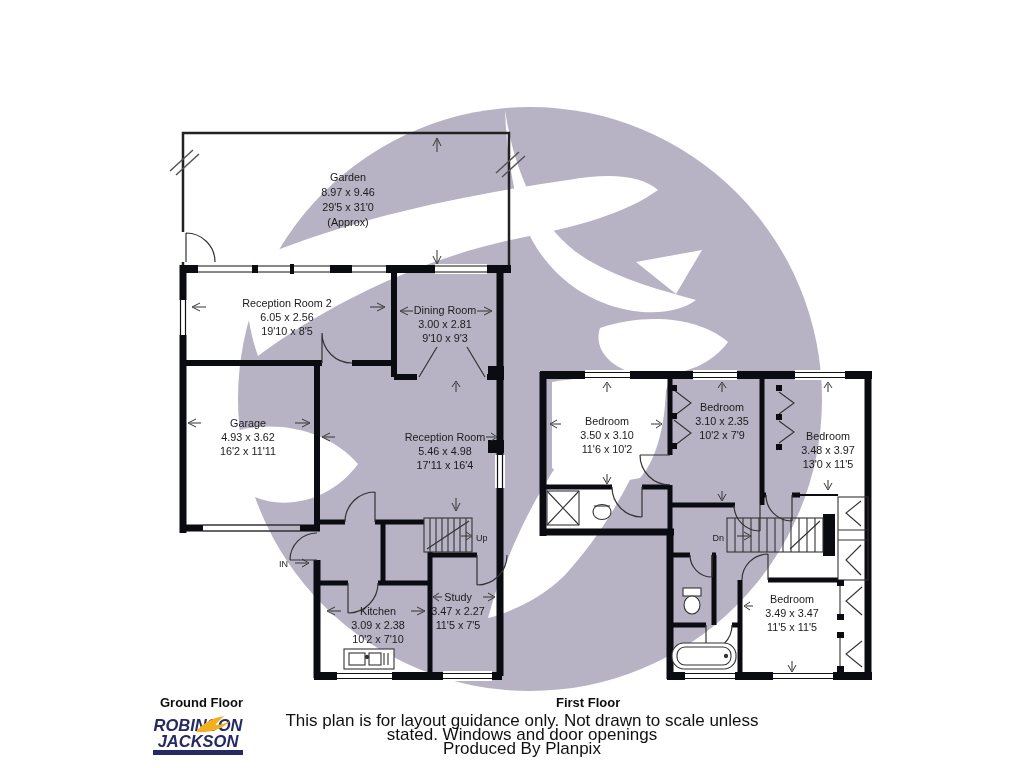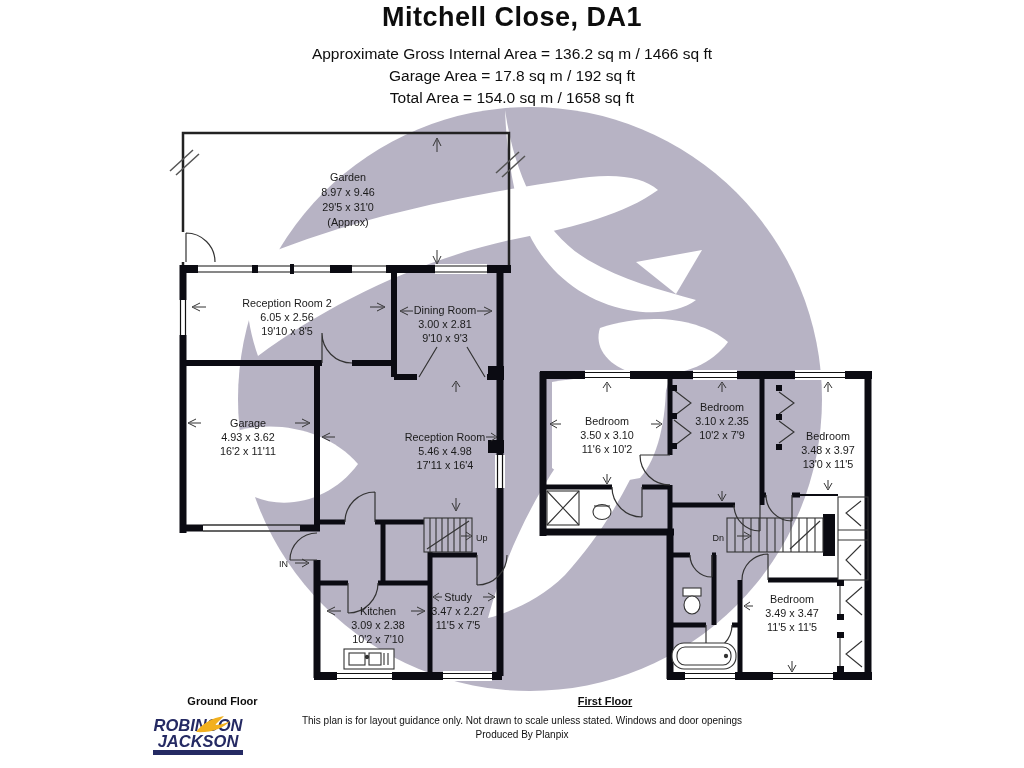--- a/index.html
+++ b/index.html
@@ -8,25 +8,25 @@
   .layer { position:absolute; left:0; top:0; }
   
   .header { position:absolute; left:12px; top:0; width:1000px; text-align:center; }
   .title { font-size:27px; font-weight:bold; letter-spacing:0.5px; margin:2px 0 10px 0; color:#0d0d0d; }
   .area-line { font-size:15.5px; line-height:22px; color:#0d0d0d; }
   
   svg text { font-family:"Liberation Sans", sans-serif; fill:#1a1a1a; }
   .room-label { font-size:10.8px; }
   .tiny-label { font-size:9px; }
   
-  .floor-label { position:absolute; font-size:11px; font-weight:bold; text-align:center; color:#0d0d0d; }
+  .floor-label { position:absolute; font-size:13px; font-weight:bold; color:#0d0d0d; }
   .ground-label { left:160px; top:695px; width:125px; }
-  .first-label  { left:540px; top:695px; width:130px;text-decoration:underline; }
+  .first-label  { left:556px; top:695px; width:130px; }
   .disclaimer { position:absolute; left:262px; top:714px; width:520px; text-align:center;
-                font-size:10px; line-height:13.8px; color:#101010; }
+                font-size:17px; line-height:13.8px; color:#101010; }
   
   .logo { position:absolute; left:148px; top:718px; width:100px; }
   .logo-bird { position:absolute; left:48px; top:-2px; }
   .logo-text { font-size:16.5px; font-weight:bold; font-style:italic; line-height:15.5px;
                color:#252a63; text-align:center; letter-spacing:0px; }
   .logo-bar { width:90px; height:5px; background:#252a63; margin:1px auto 0 auto; }
 </style>
 </head>
 <body>
 
@@ -315,26 +315,20 @@
 
         <text class="room-label" x="792" y="603">Bedroom</text>
         <text class="room-label" x="792" y="617">3.49 x 3.47</text>
         <text class="room-label" x="792" y="631">11'5 x 11'5</text>
 
         <text class="tiny-label" x="724" y="541" text-anchor="end">Dn</text>
       </g>
     </g>
   </svg>
 
-  <div class="header">
-    <div class="title">Mitchell Close, DA1</div>
-    <div class="area-line">Approximate Gross Internal Area = 136.2 sq m / 1466 sq ft</div>
-    <div class="area-line">Garage Area = 17.8 sq m / 192 sq ft</div>
-    <div class="area-line">Total Area = 154.0 sq m / 1658 sq ft</div>
-  </div>
 
   <div class="floor-label ground-label">Ground Floor</div>
   <div class="floor-label first-label">First Floor</div>
 
   <div class="disclaimer">
     <div>This plan is for layout guidance only. Not drawn to scale unless stated. Windows and door openings</div>
     <div>Produced By Planpix</div>
   </div>
 
   <div class="logo">

